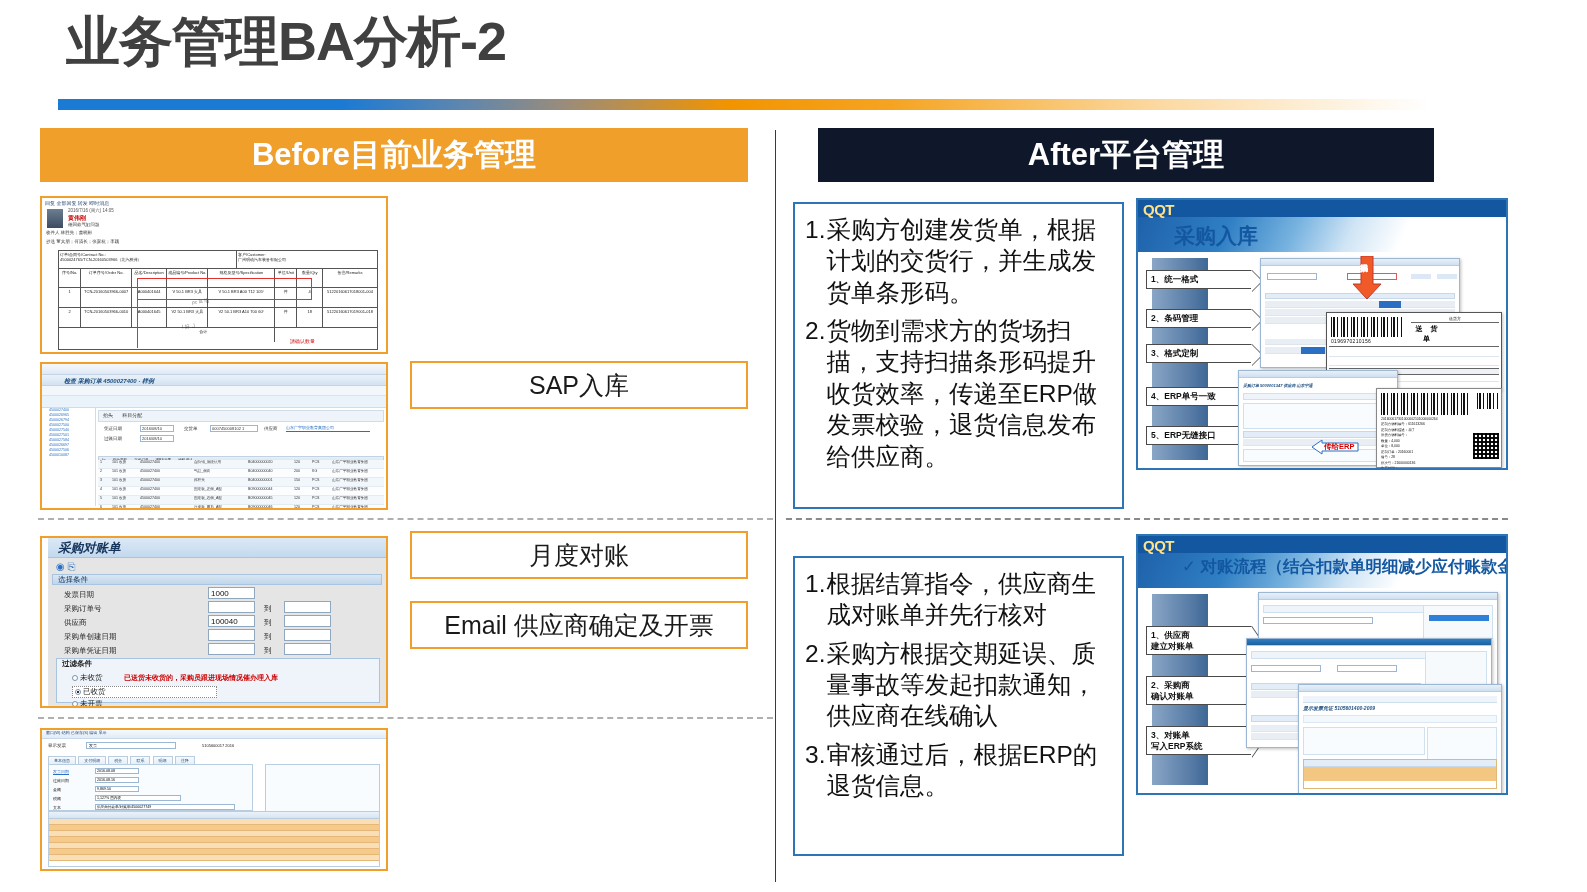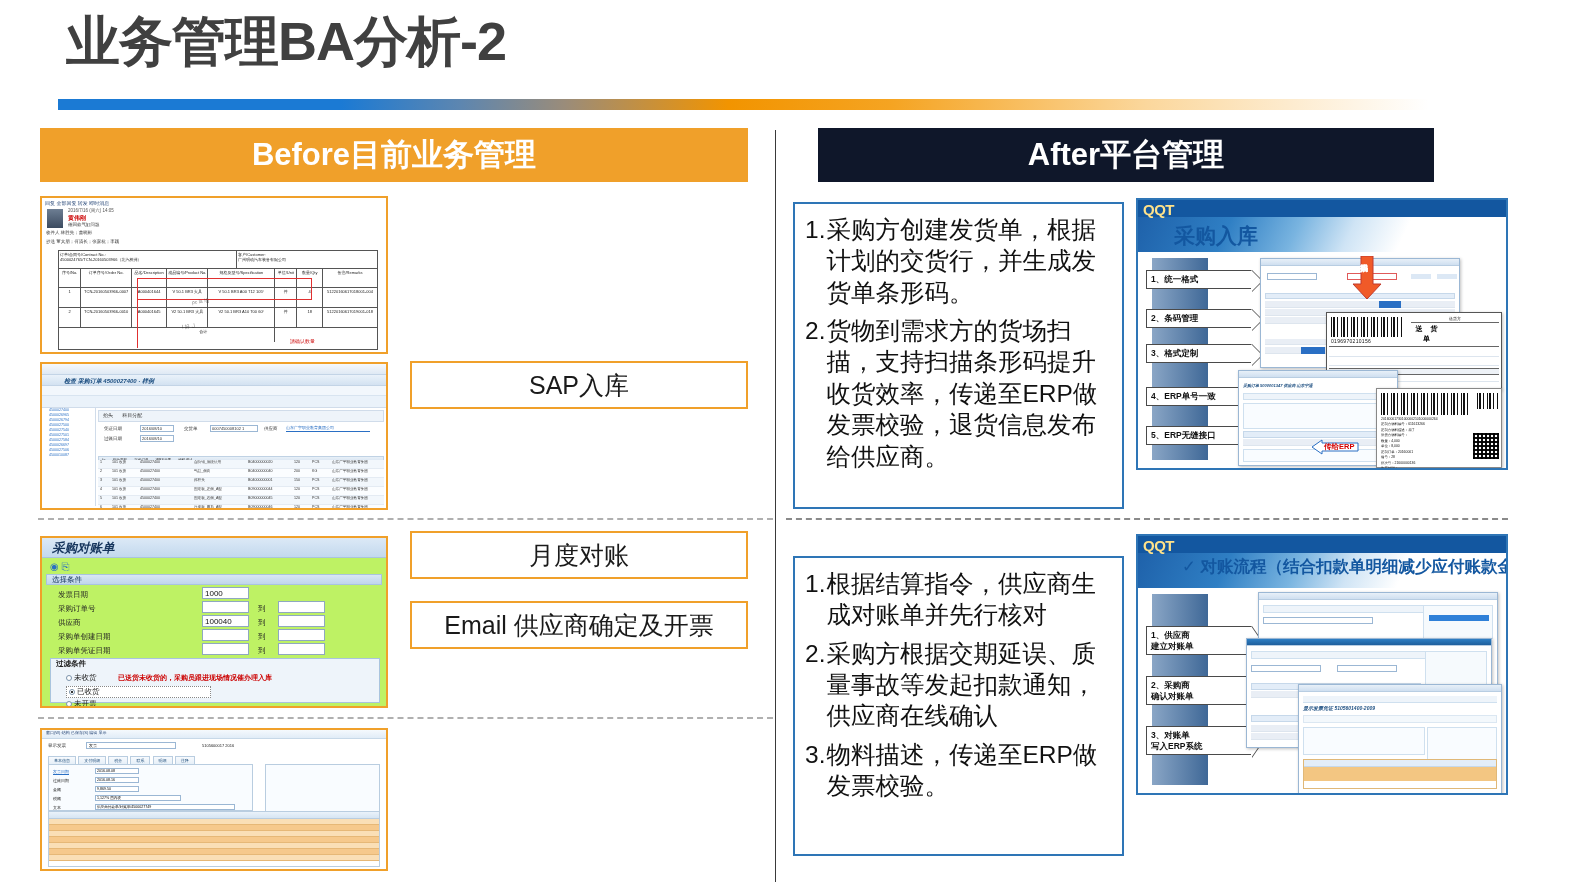--- a/index.html
+++ b/index.html
@@ -137,21 +137,21 @@
   .sap-tree   { position:absolute; left:2px; top:44px; width:52px; bottom:2px;
                  border-right:1px solid #d0dcea;}
   .sap-tree i { display:block; height:5px; font-style:normal; font-size:3.6px;
                  color:#2a6fc4; padding-left:5px;}
   .sap-grid   { position:absolute; left:56px; right:2px; bottom:2px; top:96px; }
   .sap-grid .gr { position:relative; height:9px; border-bottom:1px solid #e4ebf3;
                   background:#fbfdff;}
   .sap-grid .gr:nth-child(odd){background:#f2f7fc;}
 
   
-  .rec { position:absolute; inset:0; background:#bef264; }
+  .rec { position:absolute; inset:0; background:#e5e5e5;margin-left:6px; }
   .rec-title { position:absolute; left:0; right:0; top:0; height:20px;
                background:linear-gradient(#dce9f6,#c3d9ee); border-bottom:1px solid #a9c4de;
                font-style:italic; font-weight:bold; font-size:12.5px; color:#15345c; padding:2px 0 0 10px;}
   .rec-icons { position:absolute; left:8px; top:23px; font-size:10px; color:#2a6fc4; }
   .rec-sec   { position:absolute; left:4px; right:4px; height:11px;
                background:linear-gradient(#d9e7f5,#c0d6ea); border:1px solid #a9c4de;
                font-size:7.5px; color:#15345c; padding-left:5px;}
   .rec-row   { position:absolute; font-size:7.5px; color:#222; }
   .rec-inp   { position:absolute; height:12px; border:1px solid #8fa8c0; background:#fff;
                font-size:8px; color:#111; padding-left:2px; line-height:12px;}
@@ -230,21 +230,21 @@
     <div class="tp-item">
       <span class="tp-num">1.</span>
       <span class="tp-txt">根据结算指令，供应商生成对账单并先行核对</span>
     </div>
     <div class="tp-item">
       <span class="tp-num">2.</span>
       <span class="tp-txt">采购方根据交期延误、质量事故等发起扣款通知，供应商在线确认</span>
     </div>
     <div class="tp-item">
       <span class="tp-num">3.</span>
-      <span class="tp-txt">物料描述，传递至ERP做发票校验。</span>
+      <span class="tp-txt">审核通过后，根据ERP的退货信息。</span>
     </div>
   </div>
 
   <div class="shot shot-1">
     <div class="scan">
       <div class="mailbar">回复  全部回复  转发  即时消息</div>
       <div class="avatar"></div>
       <div class="mailmeta">2016/7/16 (周六) 14:05</div>
       <div class="mailname">黄伟刚</div>
       <div class="mailsub">催回款气缸问题</div>

